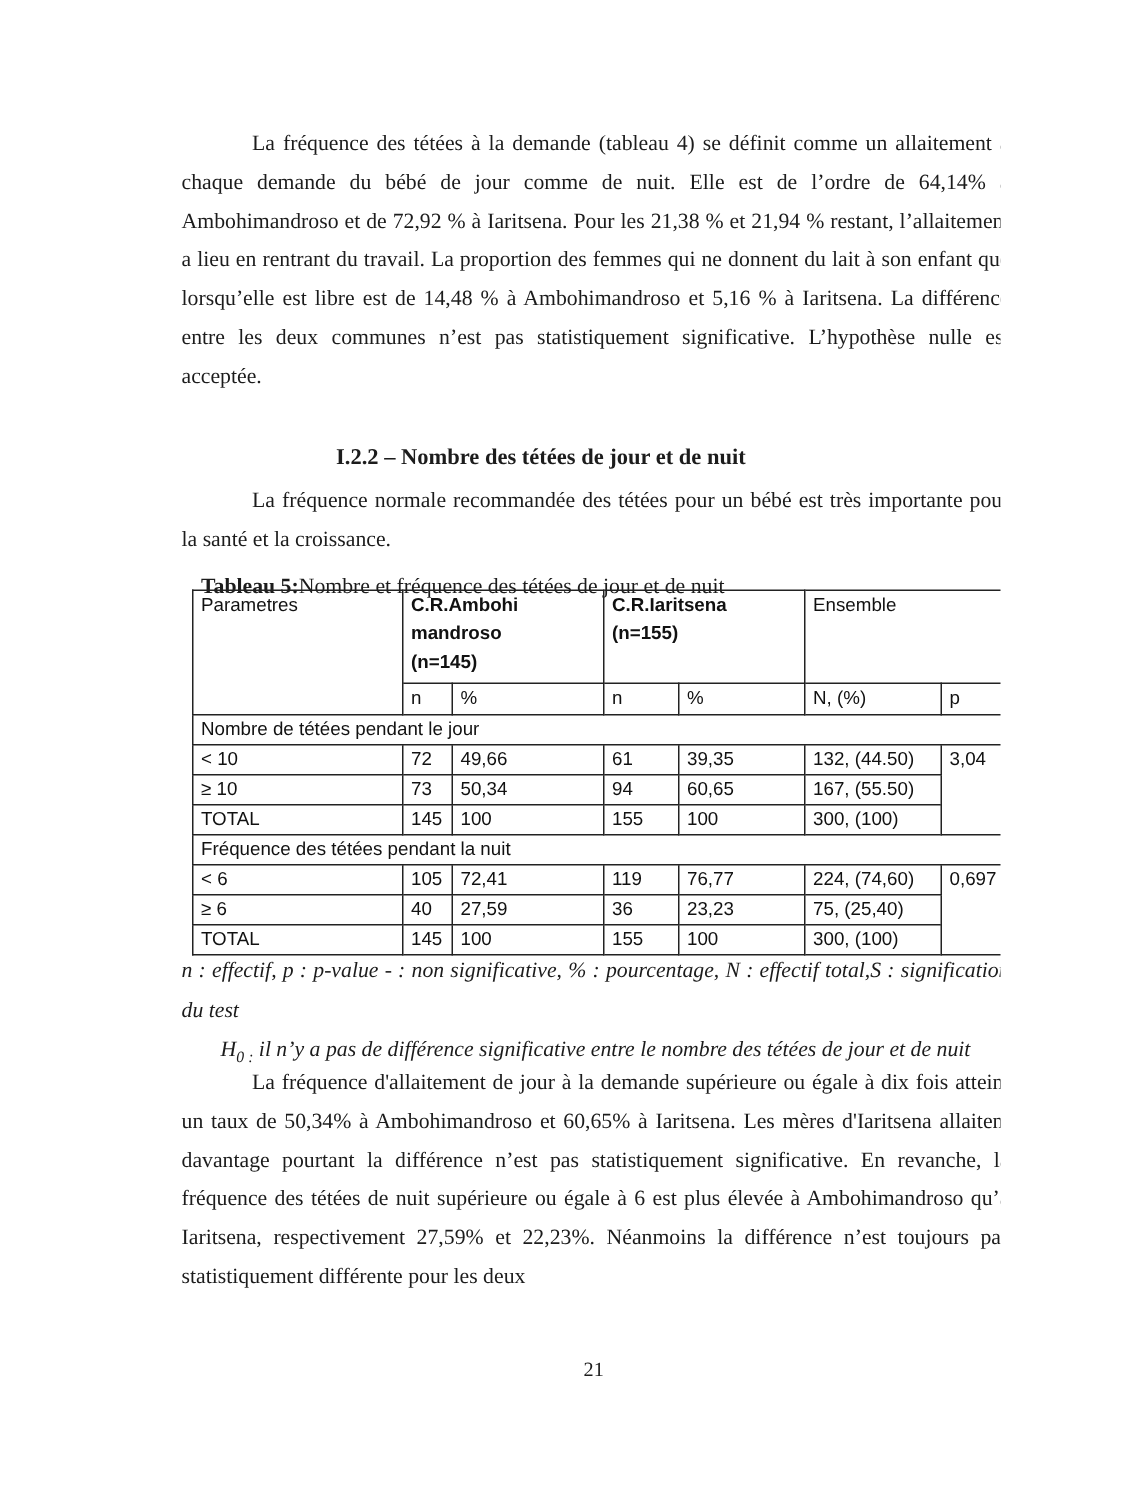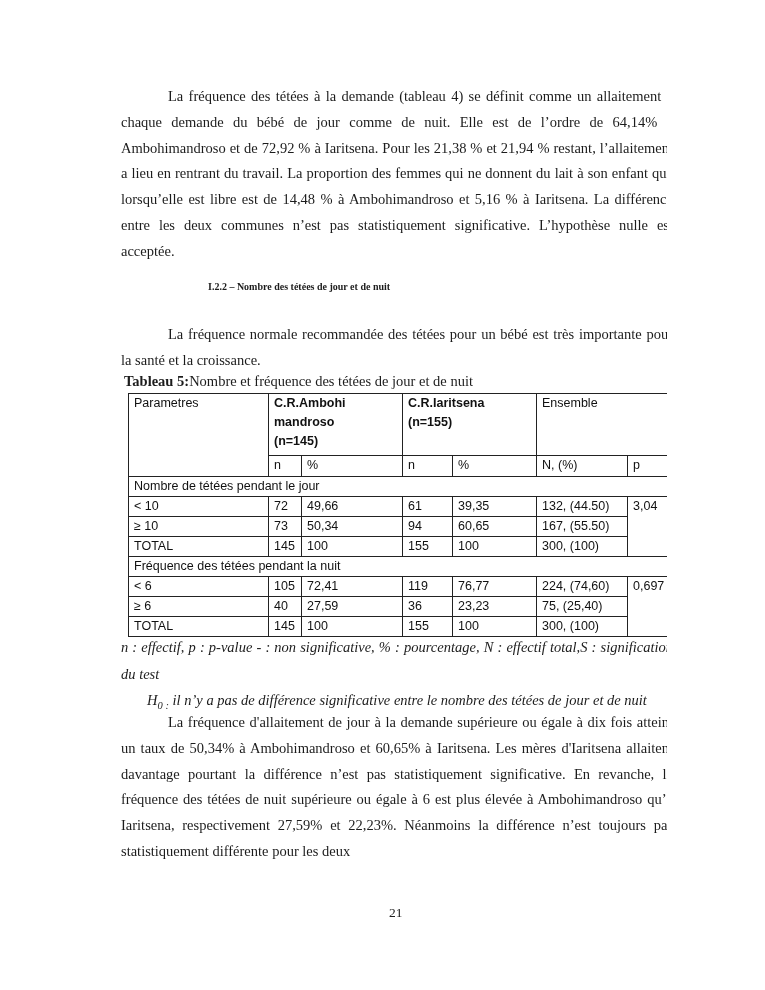--- a/index.html
+++ b/index.html
@@ -6,25 +6,25 @@
   .page{
     position:relative;width:667px;height:990px;background:#ffffff;
     font-family:"Liberation Serif",serif;color:#1c1c1c;overflow:hidden;
   }
   .para{
     position:absolute;left:121px;width:552px;
     font-size:14.5px;line-height:25.8px;text-align:justify;margin:0;
   }
   .indent{text-indent:47px;}
   .heading{
-    position:absolute;left:208px;top:281px;margin:0;
-    font-size:10px;font-weight:bold;white-space:nowrap;
+    position:absolute;left:208px;top:281px;margin:16px;
+    font-size:15px;font-weight:bold;white-space:nowrap;
   }
   .caption{
-    position:absolute;left:124px;top:373px;margin:0;font-size:14.5px;white-space:nowrap;
+    position:absolute;left:124px;top:373px;margin:10px;font-size:14.5px;white-space:nowrap;
   }
   .caption .cap-label{font-weight:bold;}
   table.data{
     position:absolute;left:128px;top:393px;width:617px;
     border-collapse:collapse;table-layout:fixed;
     font-family:"Liberation Sans",sans-serif;font-size:12.5px;color:#111;
   }
   table.data th,table.data td{
     border:1px solid #222;padding:0 5px;text-align:left;vertical-align:top;
     line-height:19px;font-weight:normal;overflow:hidden;

